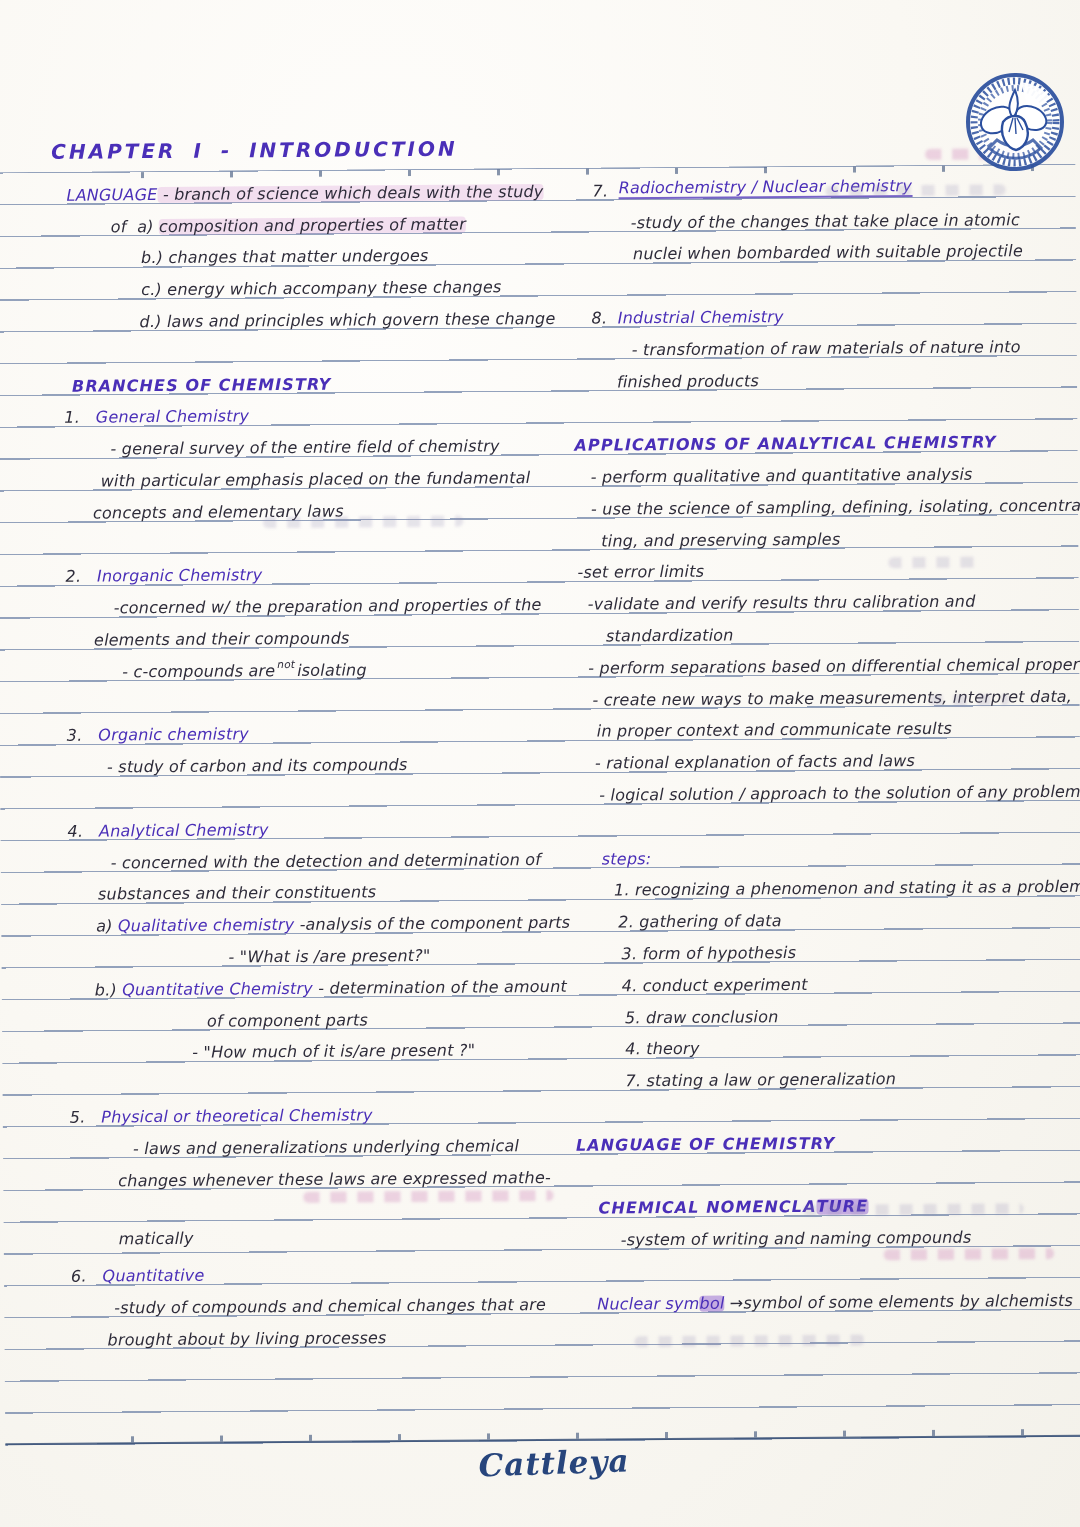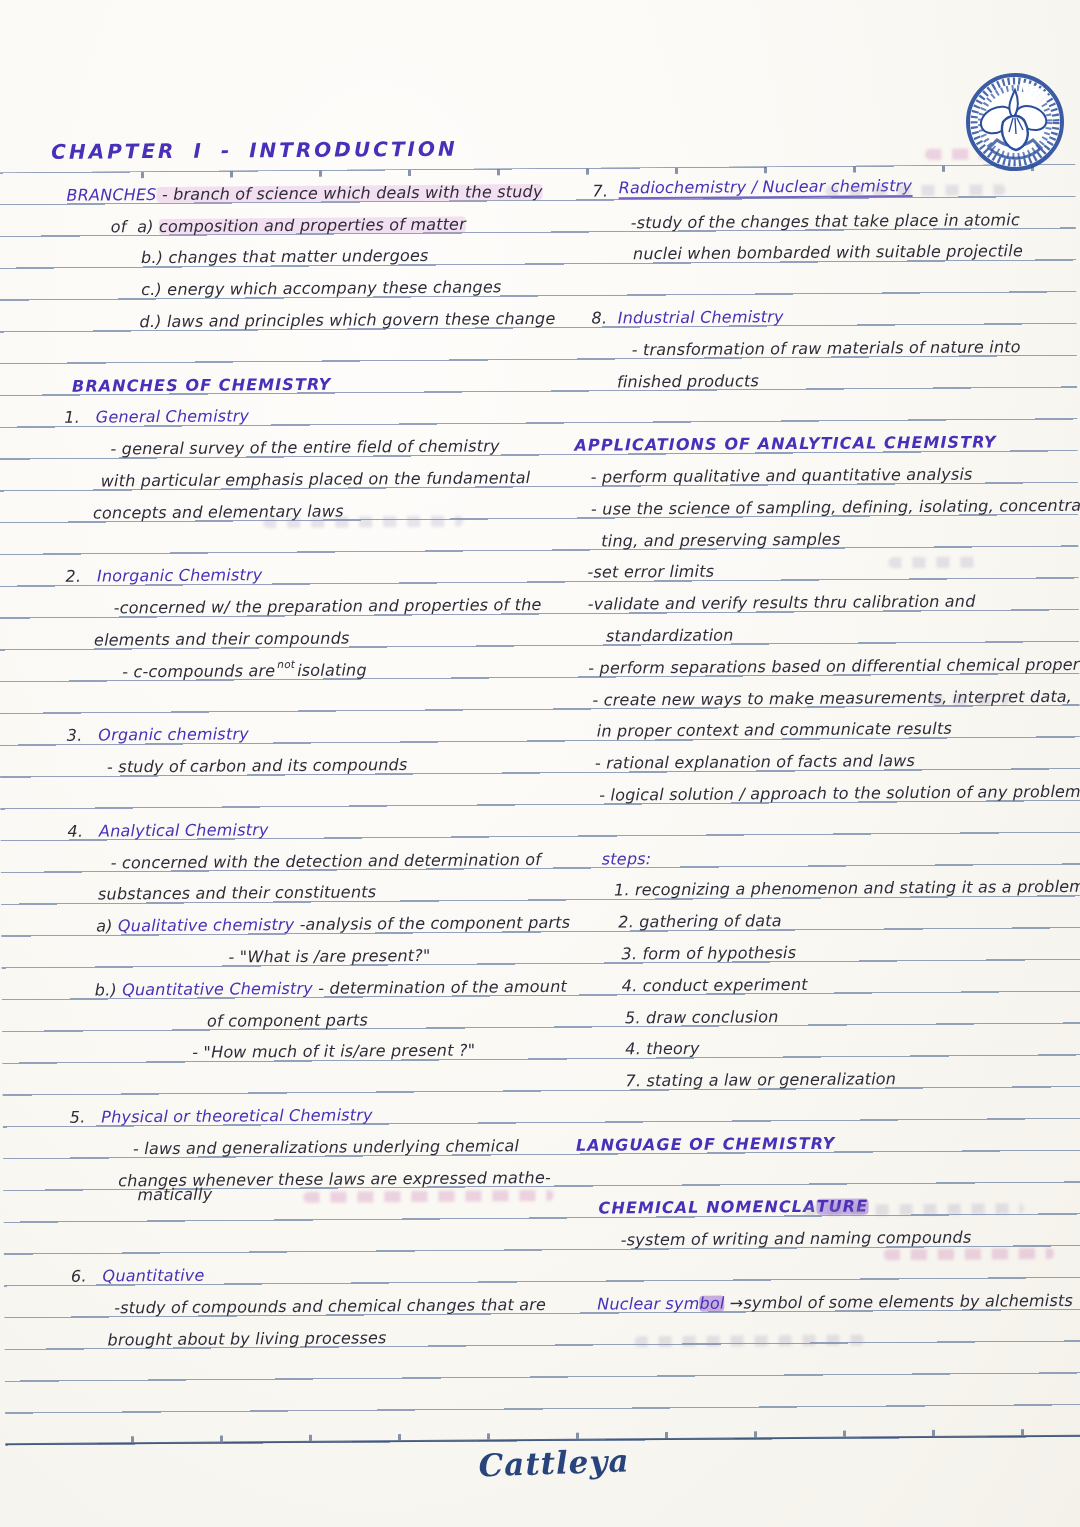--- a/index.html
+++ b/index.html
@@ -80,21 +80,21 @@
   <div class="sheet">
 
     <div class="ruled-lines"></div>
     <div class="tick-row" style="left:60px;top:169px;width:980px;"></div>
     <div class="tick-row" style="left:40px;top:1433px;width:1000px;"></div>
     <div class="bottom-line"></div>
 
     <div class="page-title">CHAPTER I - INTRODUCTION</div>
 
     <div class="col col-left" id="col-left">
-        <div class="note-line" style="top: 168px; left: 16px;"><span class="seg h">BRANCHES</span><span class="seg i hl"> - branch of science which deals with the study</span></div>
+        <div class="note-line" style="top: 168px; left: 16px;"><span class="seg h">LANGUAGE</span><span class="seg i hl"> - branch of science which deals with the study</span></div>
         <div class="note-line" style="top: 199.8px; left: 60px;"><span class="seg i">of  a) </span><span class="seg i hl">composition and properties of matter</span></div>
         <div class="note-line" style="top: 231.6px; left: 90px;"><span class="seg i">b.) changes that matter undergoes</span></div>
         <div class="note-line" style="top: 263.4px; left: 90px;"><span class="seg i">c.) energy which accompany these changes</span></div>
         <div class="note-line" style="top: 295.2px; left: 88px;"><span class="seg i">d.) laws and principles which govern these change</span></div>
         <div class="note-line" style="top: 358.8px; left: 20px;"><span class="seg hc">BRANCHES OF CHEMISTRY</span></div>
         <div class="note-line" style="top: 390.6px; left: 12px;"><span class="seg i">1.   </span><span class="seg h">General Chemistry</span></div>
         <div class="note-line" style="top: 422.4px; left: 58px;"><span class="seg i">- general survey of the entire field of chemistry</span></div>
         <div class="note-line" style="top: 454.2px; left: 48px;"><span class="seg i">with particular emphasis placed on the fundamental</span></div>
         <div class="note-line" style="top: 486px; left: 40px;"><span class="seg i">concepts and elementary laws</span></div>
         <div class="note-line" style="top: 549.6px; left: 12px;"><span class="seg i">2.   </span><span class="seg h">Inorganic Chemistry</span></div>
@@ -107,37 +107,37 @@
         <div class="note-line" style="top: 835.8px; left: 55px;"><span class="seg i">- concerned with the detection and determination of</span></div>
         <div class="note-line" style="top: 867.6px; left: 42px;"><span class="seg i">substances and their constituents</span></div>
         <div class="note-line" style="top: 899.4px; left: 40px;"><span class="seg i">a) </span><span class="seg h">Qualitative chemistry</span><span class="seg i"> -analysis of the component parts</span></div>
         <div class="note-line" style="top: 931.2px; left: 172px;"><span class="seg i">- "What is /are present?"</span></div>
         <div class="note-line" style="top: 963px; left: 38px;"><span class="seg i">b.) </span><span class="seg h">Quantitative Chemistry</span><span class="seg i"> - determination of the amount</span></div>
         <div class="note-line" style="top: 994.8px; left: 150px;"><span class="seg i">of component parts</span></div>
         <div class="note-line" style="top: 1026.6px; left: 135px;"><span class="seg i">- "How much of it is/are present ?"</span></div>
         <div class="note-line" style="top: 1090.2px; left: 12px;"><span class="seg i">5.   </span><span class="seg h">Physical or theoretical Chemistry</span></div>
         <div class="note-line" style="top: 1122px; left: 75px;"><span class="seg i">- laws and generalizations underlying chemical</span></div>
         <div class="note-line" style="top: 1153.8px; left: 60px;"><span class="seg i">changes whenever these laws are expressed mathe-</span></div>
-        <div class="note-line" style="top: 1168px; left: 60px; margin-left: 19px;"><span class="seg i">matically</span></div>
+        <div class="note-line" style="top: 1212px; left: 60px;"><span class="seg i">matically</span></div>
         <div class="note-line" style="top: 1249.2px; left: 12px;"><span class="seg i">6.   </span><span class="seg h">Quantitative</span></div>
         <div class="note-line" style="top: 1281px; left: 55px;"><span class="seg i">-study of compounds and chemical changes that are</span></div>
         <div class="note-line" style="top: 1312.8px; left: 48px;"><span class="seg i">brought about by living processes</span></div>
       </div>
     <div class="col col-right" id="col-right">
         <div class="note-line" style="top: 168px; left: 32px;"><span class="seg i">7.  </span><span class="seg h hu">Radiochemistry / Nuclear chemistry</span></div>
         <div class="note-line" style="top: 199.8px; left: 70px;"><span class="seg i">-study of the changes that take place in atomic</span></div>
         <div class="note-line" style="top: 231.6px; left: 72px;"><span class="seg i">nuclei when bombarded with suitable projectile</span></div>
         <div class="note-line" style="top: 295.2px; left: 30px;"><span class="seg i">8.  </span><span class="seg h">Industrial Chemistry</span></div>
         <div class="note-line" style="top: 327px; left: 70px;"><span class="seg i">- transformation of raw materials of nature into</span></div>
         <div class="note-line" style="top: 358.8px; left: 55px;"><span class="seg i">finished products</span></div>
         <div class="note-line" style="top: 422.4px; left: 12px;"><span class="seg hc">APPLICATIONS OF ANALYTICAL CHEMISTRY</span></div>
         <div class="note-line" style="top: 454.2px; left: 28px;"><span class="seg i">- perform qualitative and quantitative analysis</span></div>
         <div class="note-line" style="top: 486px; left: 28px;"><span class="seg i">- use the science of sampling, defining, isolating, concentra-</span></div>
         <div class="note-line" style="top: 517.8px; left: 38px;"><span class="seg i">ting, and preserving samples</span></div>
-        <div class="note-line" style="top: 549.6px; left: 24px;"><span class="seg i">-set error limits</span></div>
+        <div class="note-line" style="top: 549.6px; left: 14px;"><span class="seg i">-set error limits</span></div>
         <div class="note-line" style="top: 581.4px; left: 24px;"><span class="seg i">-validate and verify results thru calibration and</span></div>
         <div class="note-line" style="top: 613.2px; left: 42px;"><span class="seg i">standardization</span></div>
         <div class="note-line" style="top: 645px; left: 24px;"><span class="seg i">- perform separations based on differential chemical properties</span></div>
         <div class="note-line" style="top: 676.8px; left: 28px;"><span class="seg i">- create new ways to make measurements, interpret data,</span></div>
         <div class="note-line" style="top: 708.6px; left: 32px;"><span class="seg i">in proper context and communicate results</span></div>
         <div class="note-line" style="top: 740.4px; left: 30px;"><span class="seg i">- rational explanation of facts and laws</span></div>
         <div class="note-line" style="top: 772.2px; left: 34px;"><span class="seg i">- logical solution / approach to the solution of any problem</span></div>
         <div class="note-line" style="top: 835.8px; left: 36px;"><span class="seg h">steps:</span></div>
         <div class="note-line" style="top: 867.6px; left: 48px;"><span class="seg i">1. recognizing a phenomenon and stating it as a problem</span></div>
         <div class="note-line" style="top: 899.4px; left: 52px;"><span class="seg i">2. gathering of data</span></div>

